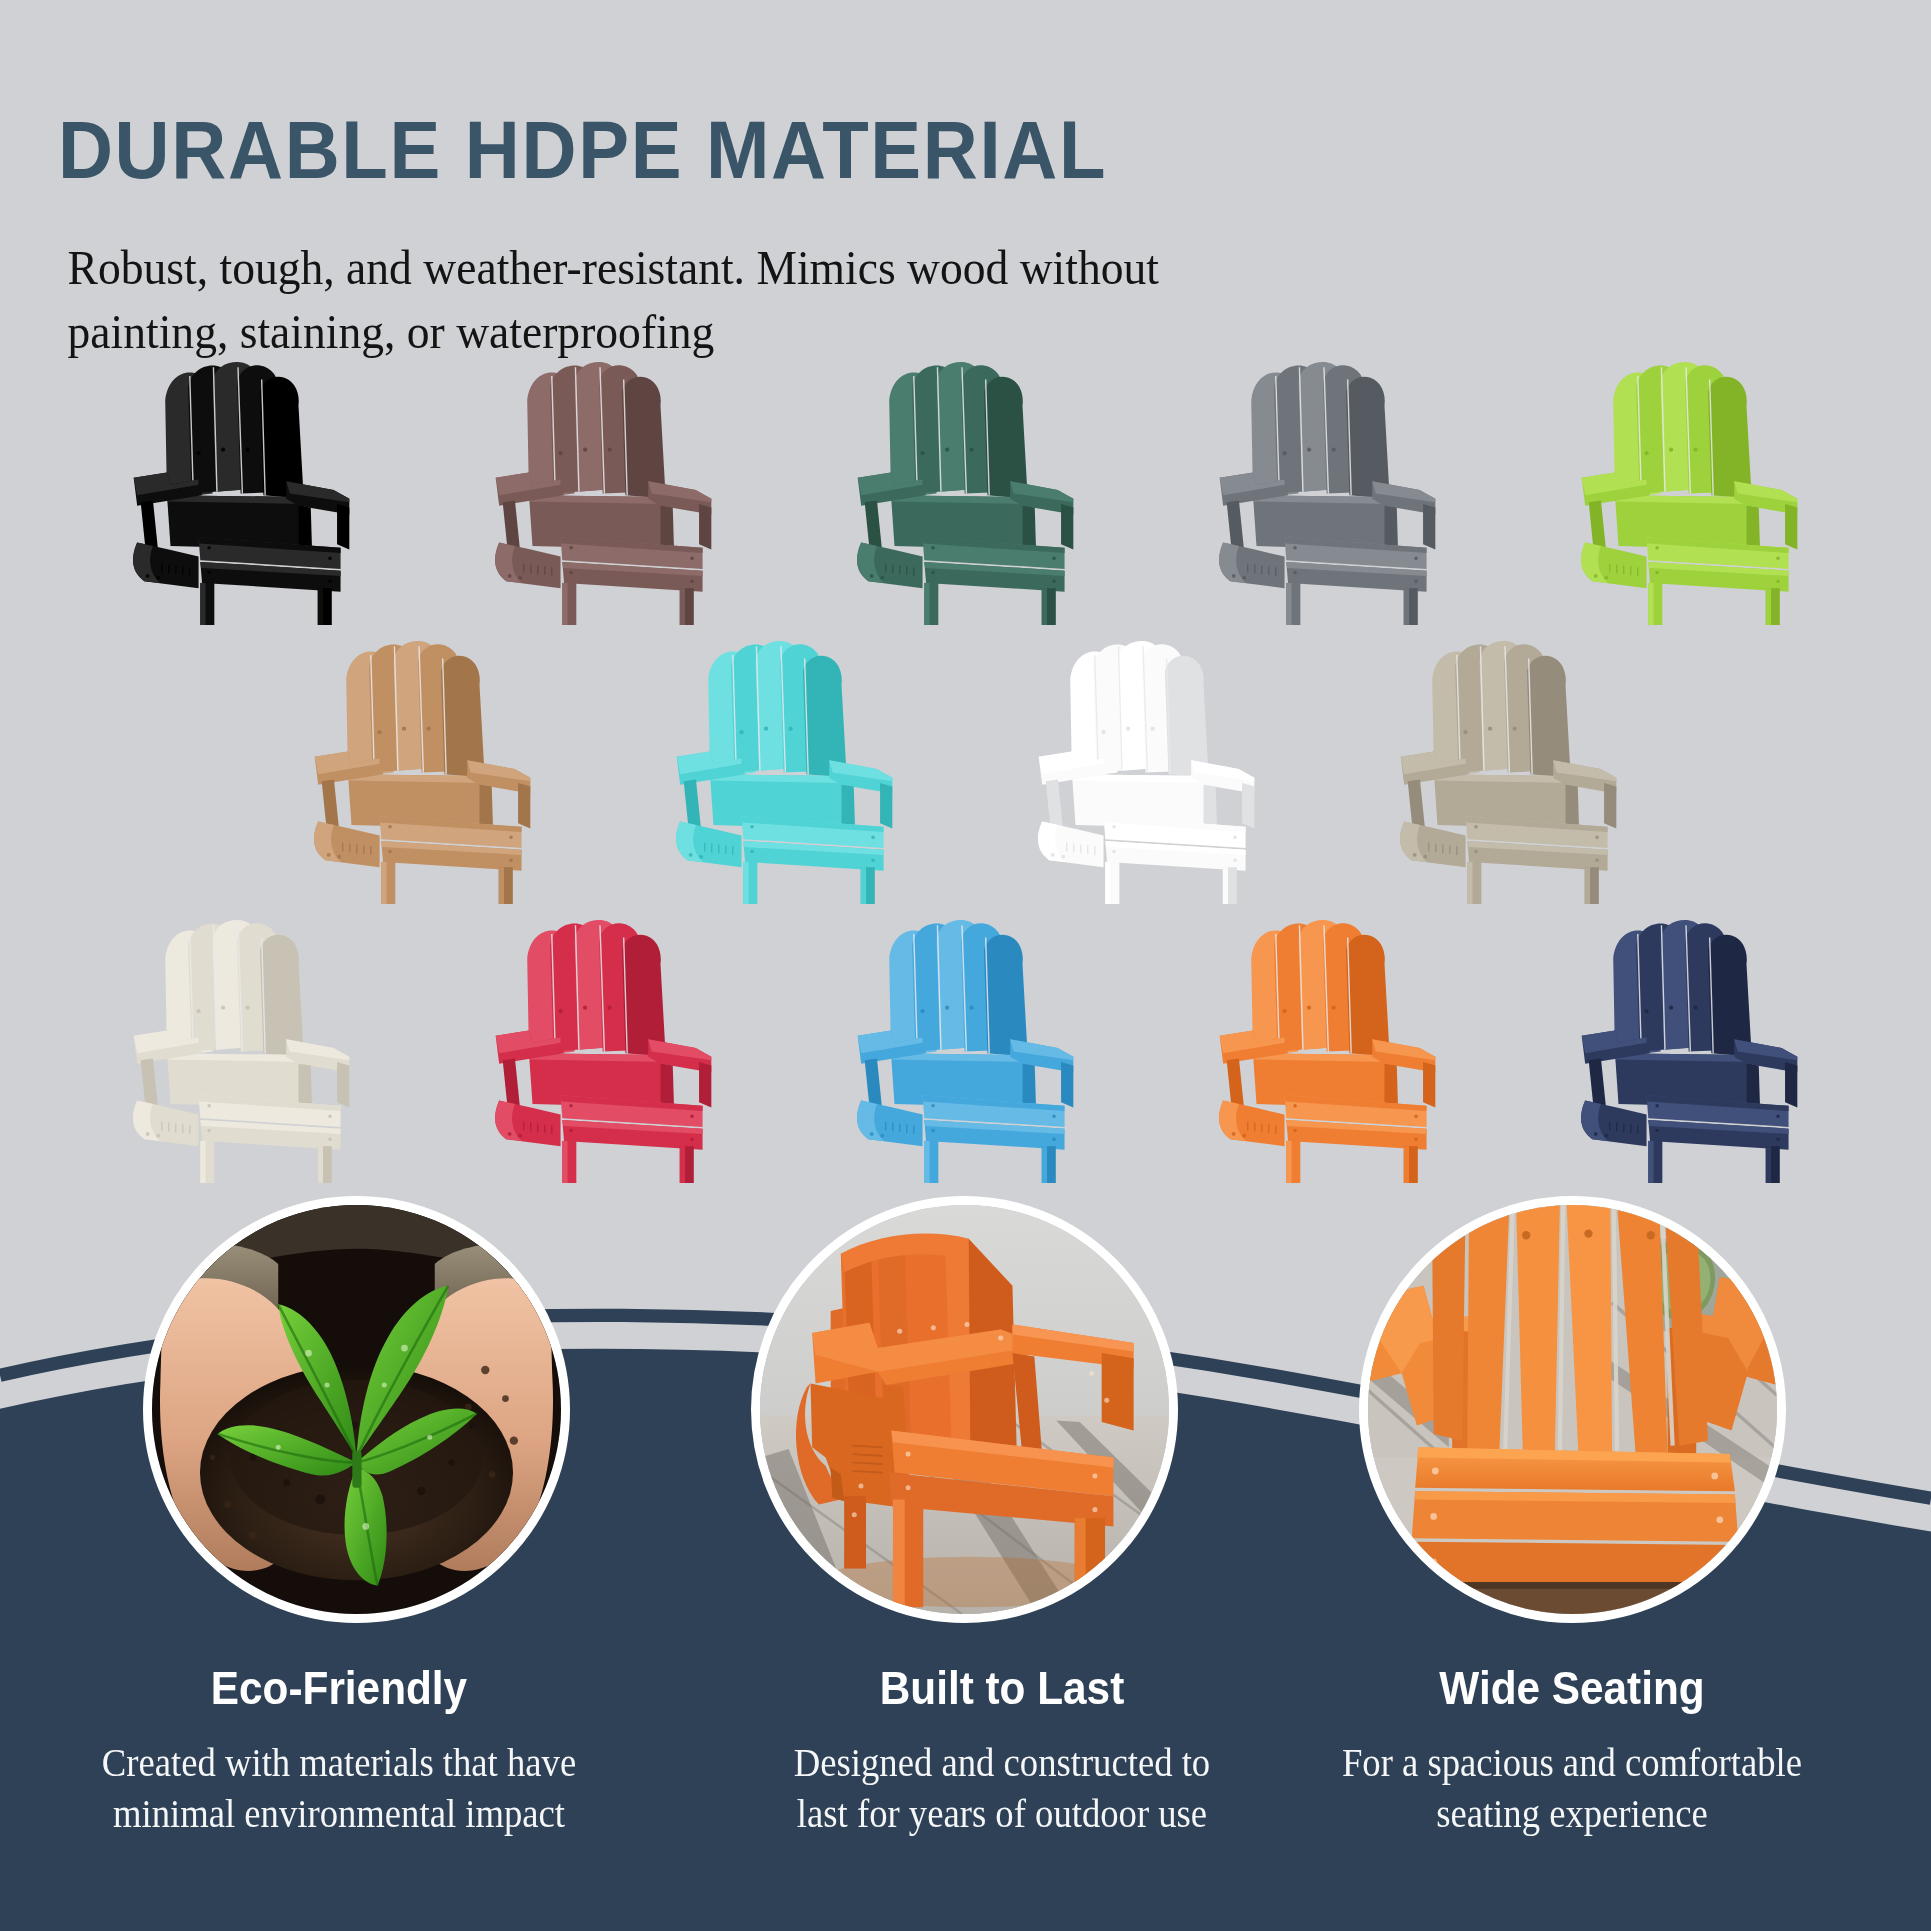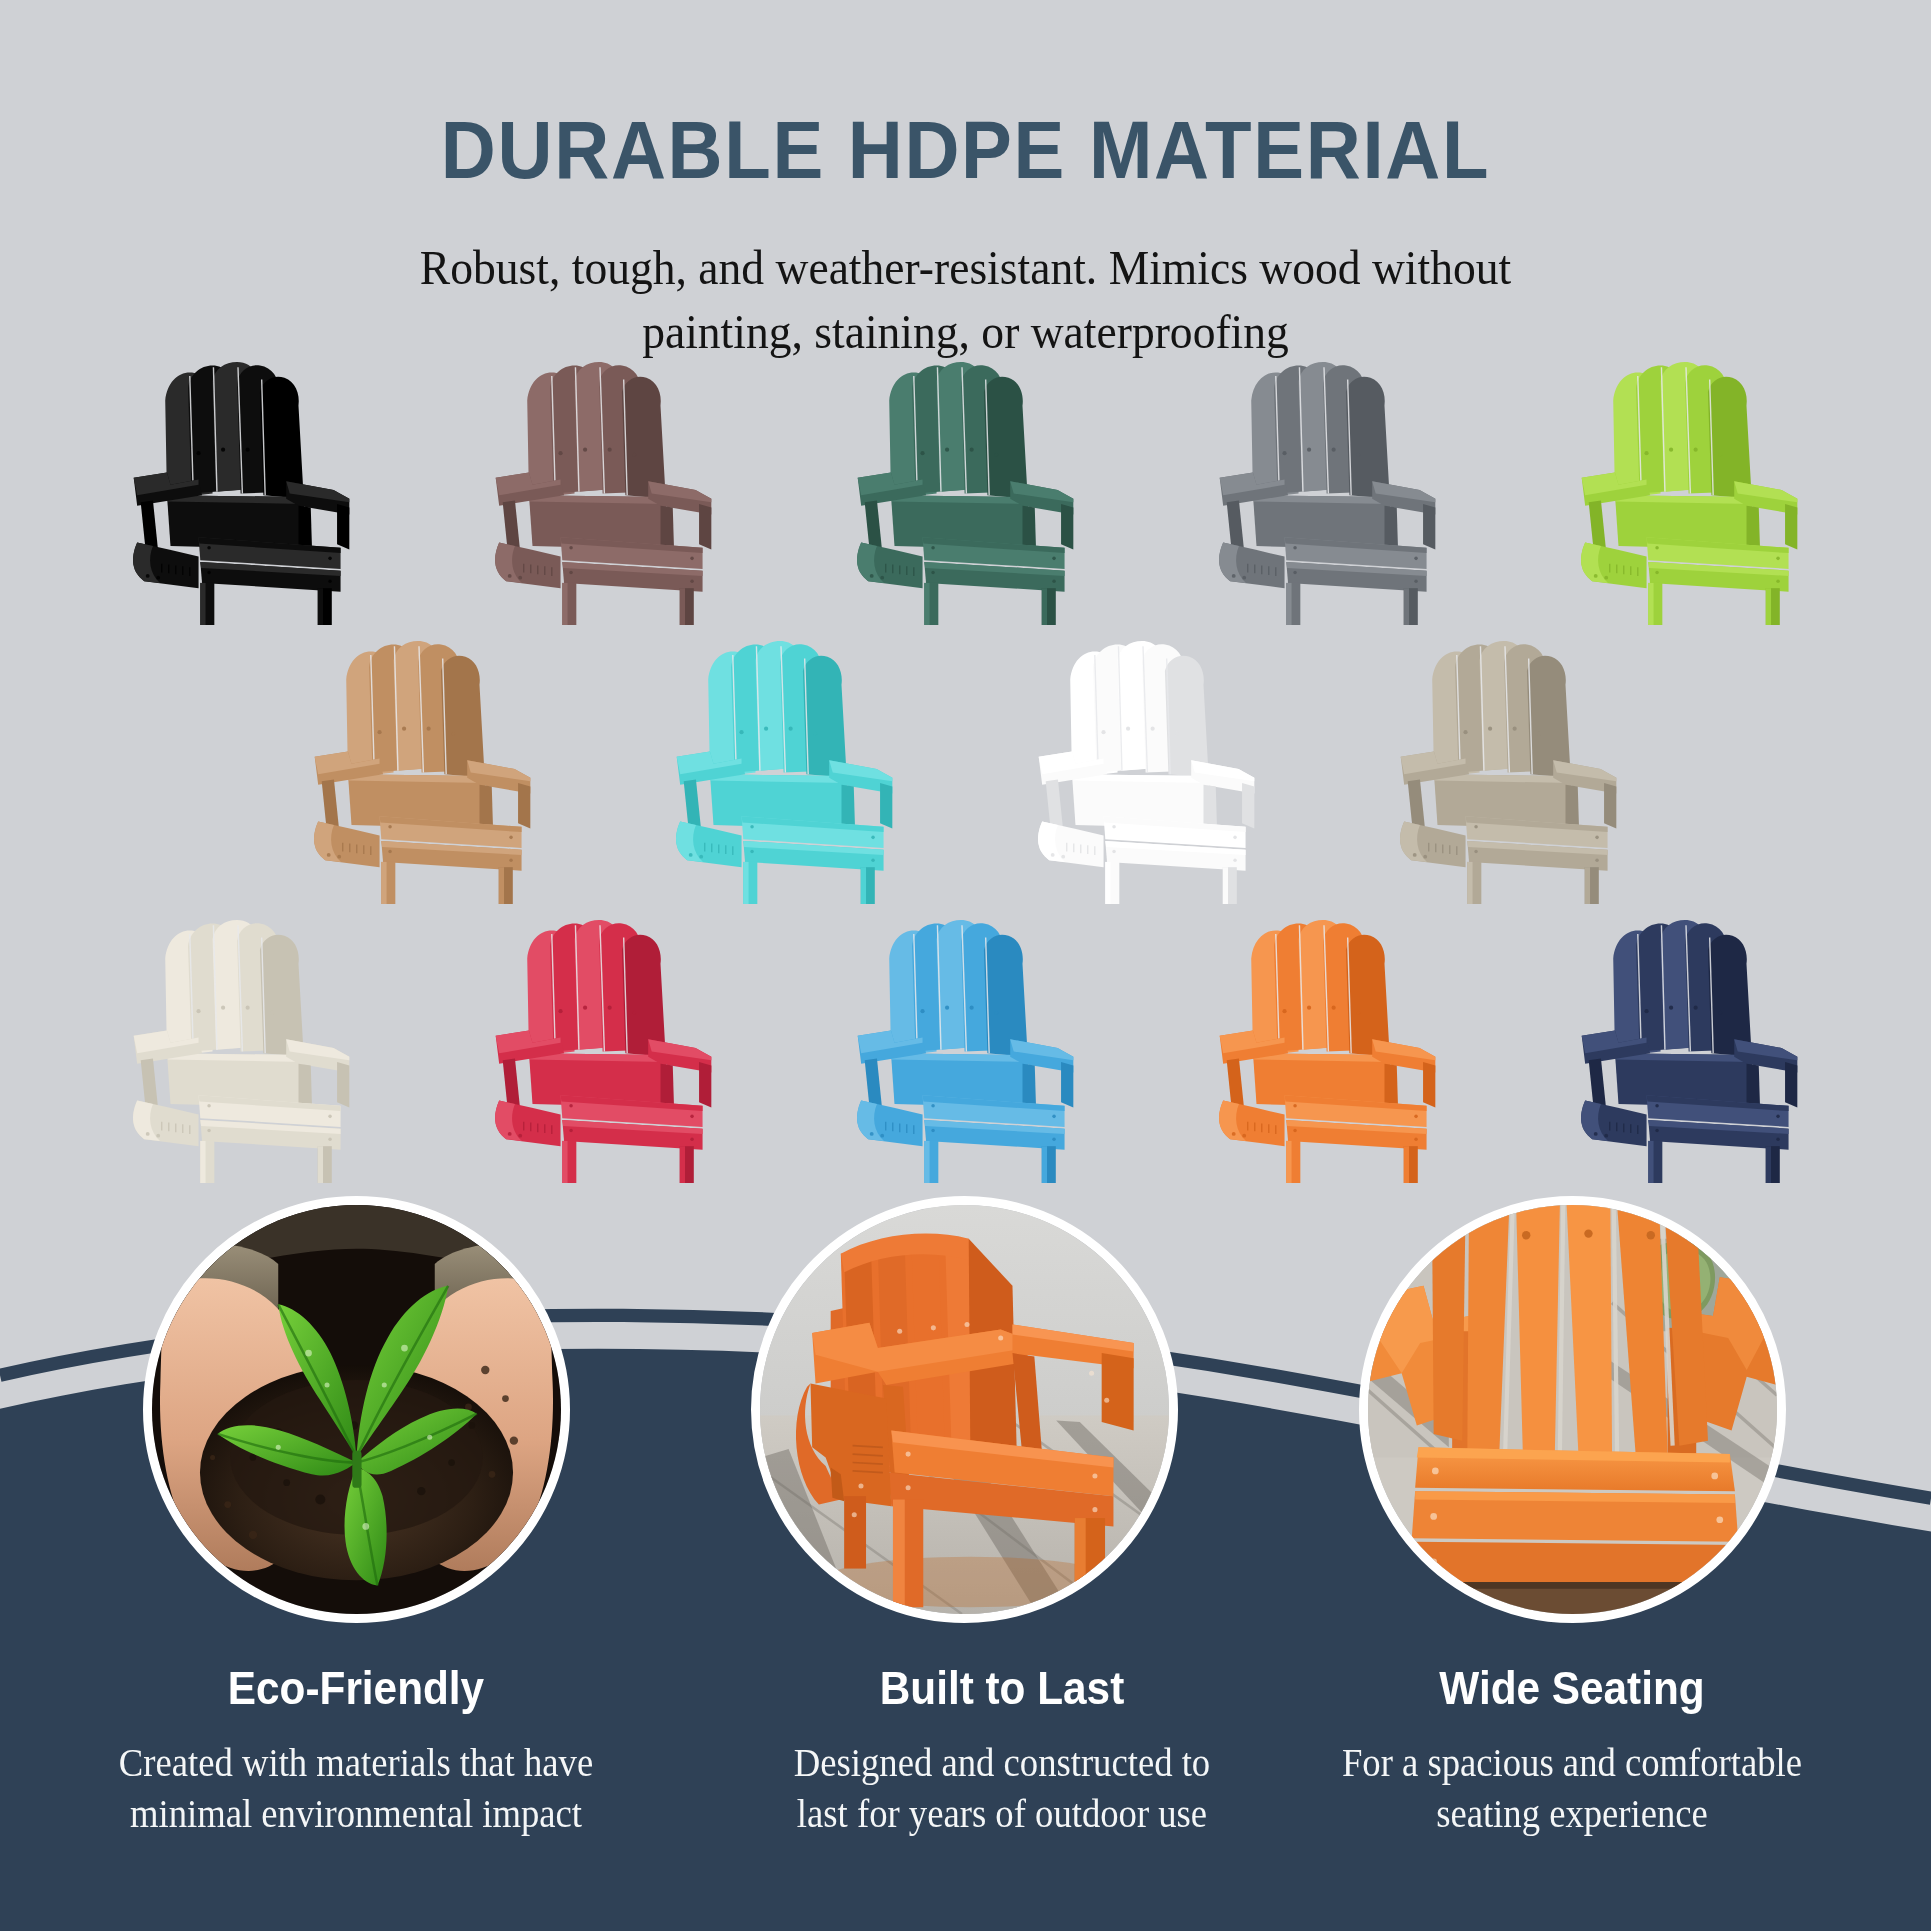--- a/index.html
+++ b/index.html
@@ -5,21 +5,21 @@
   * { margin:0; padding:0; box-sizing:border-box; }
   html,body { width:1931px; height:1931px; }
   body {
     background:#cfd1d5;
     font-family:"Liberation Sans", sans-serif;
     position:relative;
     overflow:hidden;
   }
 
   
-  #header { position:absolute; top:0; left:0; width:1931px; text-align:center; }
+  #header { position:absolute; top:0; left:0; width:1931px; text-align:left; }
   #title {
     margin-top:104px;
     font-family:"Liberation Sans", sans-serif;
     font-weight:bold;
     font-size:81px;
     letter-spacing:1.8px;
     color:#3a5468;
     transform:scaleX(0.94);
   }
   #subtitle {
@@ -54,21 +54,21 @@
     overflow:hidden;
     background:#b9bcc0;
   }
   #circle-1 { top:1196px; left:143px; }
   #circle-2 { top:1196px; left:751px; }
   #circle-3 { top:1196px; left:1359px; }
   .circle-inner { position:absolute; inset:0; }
 
   
   .caption { position:absolute; width:614px; text-align:center; }
-  #cap-1 { top:1661px; left:49px; }
+  #cap-1 { top:1661px; left:32px; }
   #cap-2 { top:1661px; left:695px; }
   #cap-3 { top:1661px; left:1265px; }
   .cap-title {
     font-family:"Liberation Sans", sans-serif;
     font-weight:bold;
     font-size:46px;
     color:#ffffff;
     letter-spacing:0px;
     transform:scaleX(0.92);
   }

